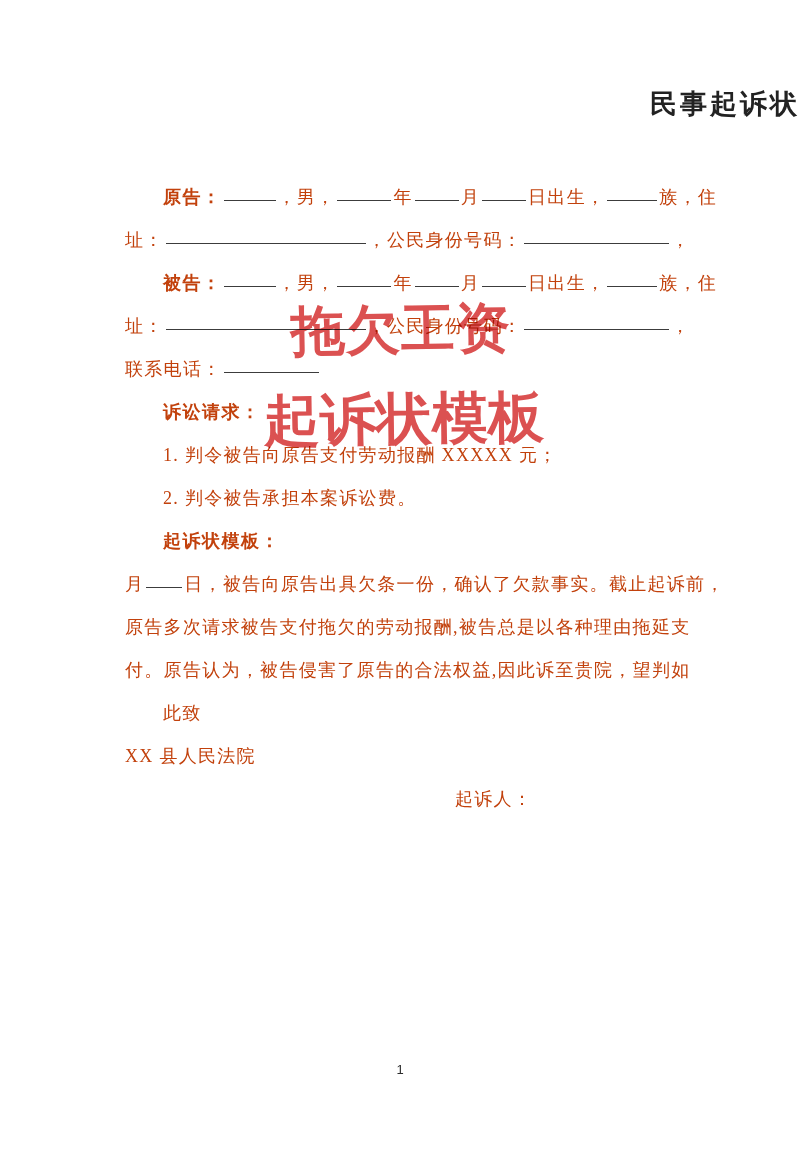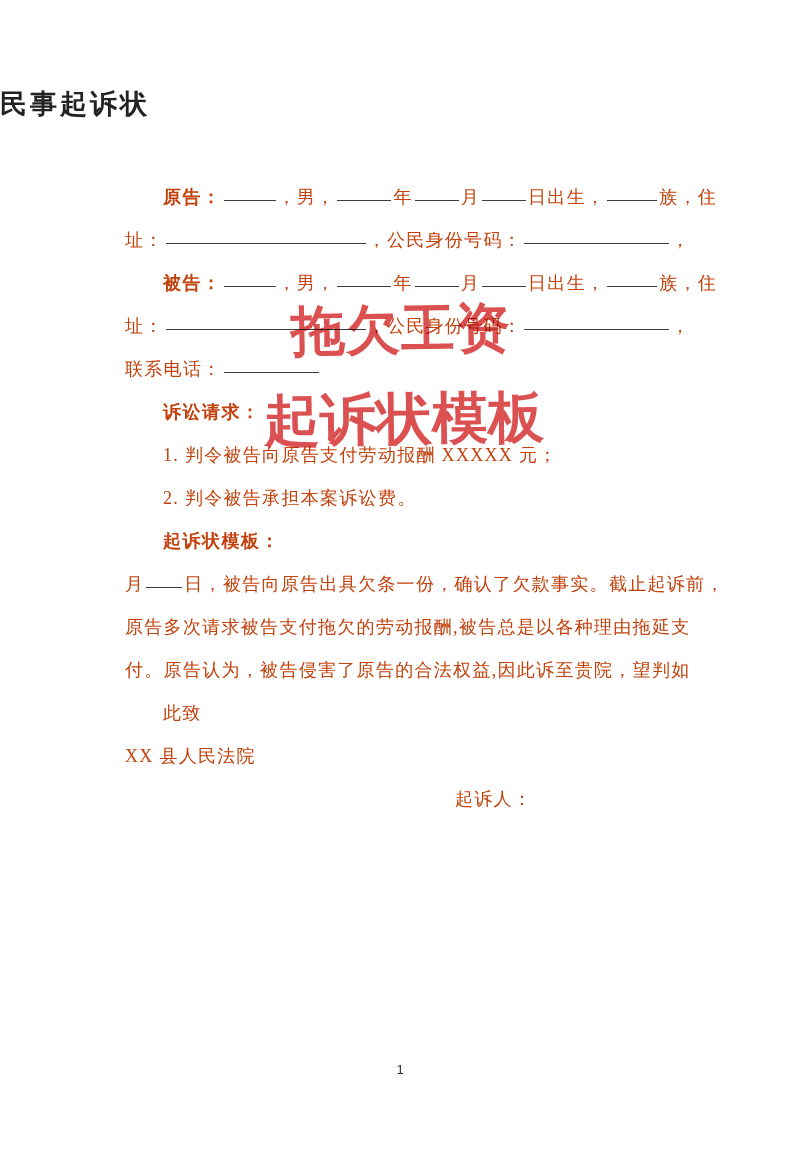--- a/index.html
+++ b/index.html
@@ -6,21 +6,21 @@
   .sheet{
     position:relative;
     width:800px;height:1153px;
     background:#ffffff;
     overflow:hidden;
     font-family:"Liberation Serif","DejaVu Serif",serif;
     color:#303030;
   }
   .doc-title{
     position:absolute;top:86px;left:0;width:800px;
-    margin:0;text-align:left;
+    margin:0;text-align:right;
     font-family:"Liberation Sans","DejaVu Sans",sans-serif;
     font-size:27px;font-weight:700;letter-spacing:3px;color:#222;
   }
   .doc{
     position:absolute;left:125px;top:176px;width:582px;
   }
   .line{
     height:43px;line-height:43px;
     white-space:nowrap;
     font-size:18px;letter-spacing:1.3px;

